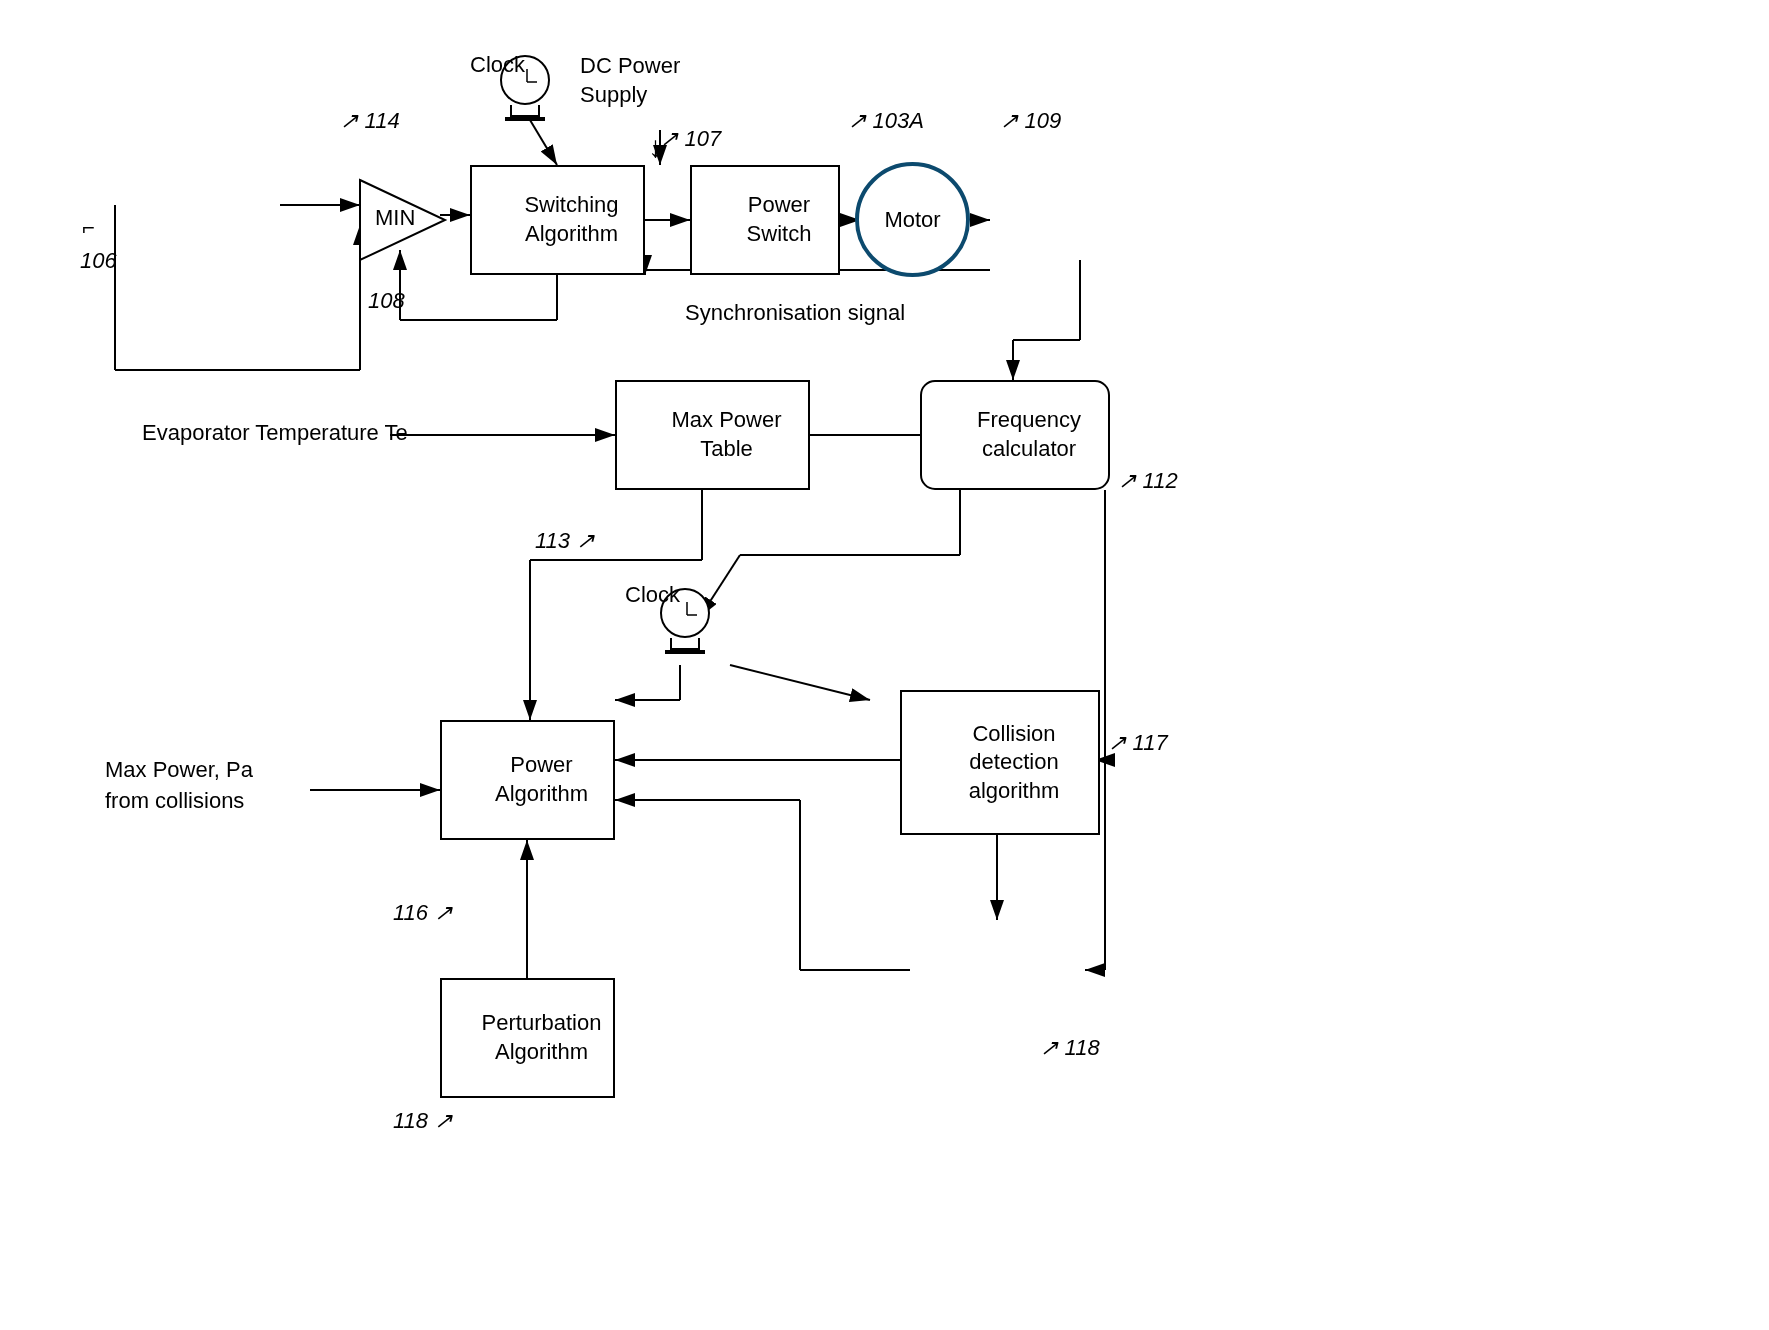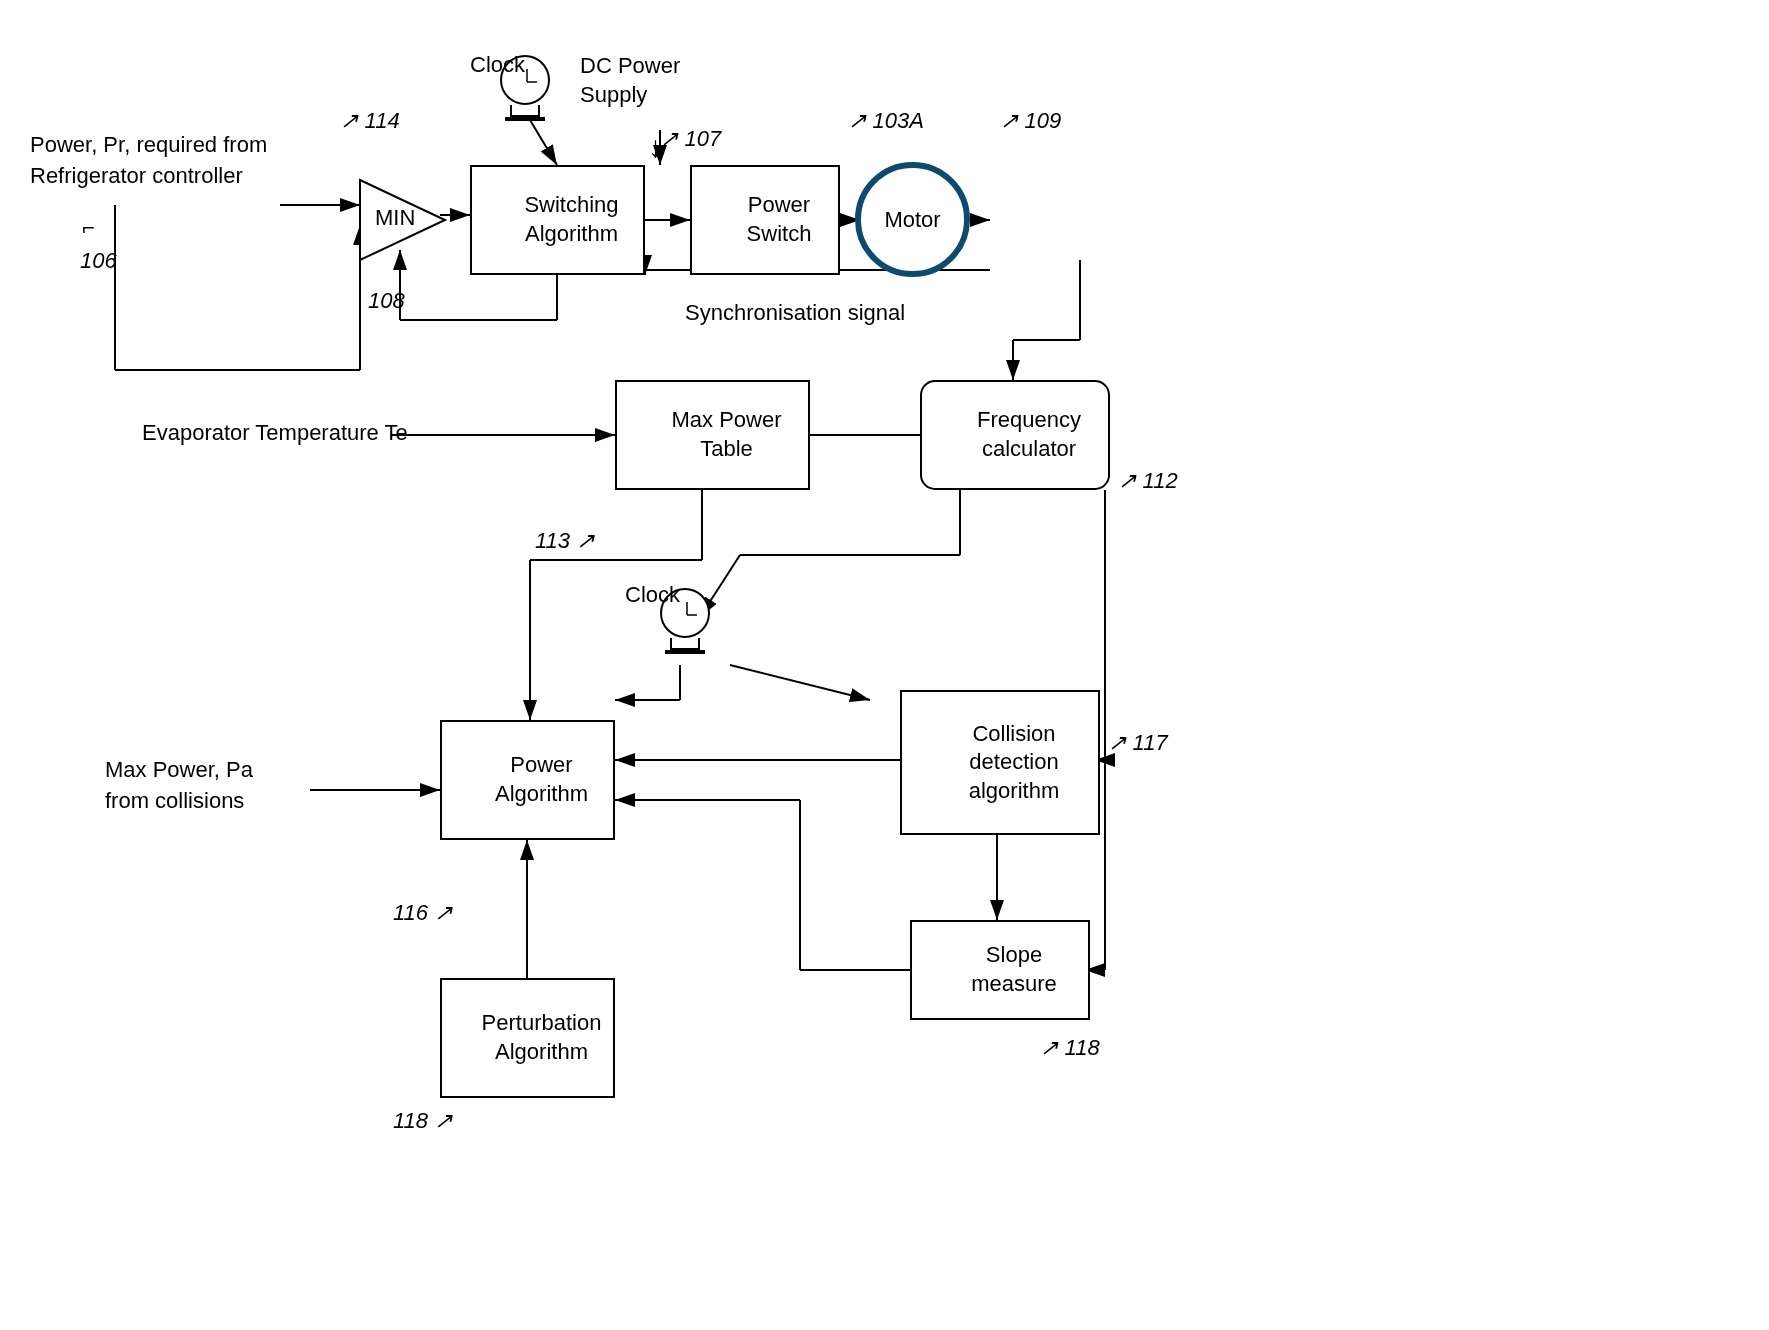--- a/index.html
+++ b/index.html
@@ -23,21 +23,21 @@
       display: flex;
       align-items: center;
       justify-content: center;
       text-align: center;
       font-size: 22px;
       line-height: 1.3;
       padding-left: 28px;
     }
     .circle {
       position: absolute;
-      border: 6px solid #0c4a6e;
+      border: 4px solid #0c4a6e;
       border-radius: 50%;
       background: #fff;
       display: flex;
       align-items: center;
       justify-content: center;
       text-align: center;
       font-size: 22px;
     }
     .label {
       position: absolute;
@@ -178,21 +178,20 @@
     <div class="clock-stand"></div>
     <div class="clock-base"></div>
   </div>
 
   <div class="label" style="left:470px; top:52px;">Clock</div>
 
   <div class="label" style="left:580px; top:52px; line-height:1.3;">DC Power<br>Supply</div>
 
   <div style="position:absolute; left:648px; top:130px; font-size:30px;">↓</div>
 
-  <div class="label" style="left:30px; top:130px; line-height:1.4;">Power, Pr, required from<br>Refrigerator controller</div>
 
   <div class="ref-num" style="left:80px; top:248px;">106</div>
   <div style="position:absolute; left:82px; top:215px; font-size:22px;">⌐</div>
 
   <div class="ref-num" style="left:340px; top:108px;">↗ 114</div>
 
   <div style="position:absolute; left:355px; top:175px;">
     <svg width="95" height="90">
       <polygon points="5,5 90,45 5,85" fill="white" stroke="black" stroke-width="2"></polygon>
       <text x="20" y="50" font-size="22" font-family="Arial">MIN</text>
@@ -254,23 +253,20 @@
   <div class="box" style="left:440px; top:720px; width:175px; height:120px;">
     <span>Power<br>Algorithm</span>
   </div>
 
   <div class="box" style="left:900px; top:690px; width:200px; height:145px;">
     <span>Collision<br>detection<br>algorithm</span>
   </div>
 
   <div class="ref-num" style="left:1108px; top:730px;">↗ 117</div>
 
-  <div class="box" style="left:910px; top:920px; width:180px; height:100px;">
-    <span>Slope<br>measure</span>
-  </div>
 
   <div class="ref-num" style="left:1040px; top:1035px;">↗ 118</div>
 
   <div class="box" style="left:440px; top:978px; width:175px; height:120px;">
     <span>Perturbation<br>Algorithm</span>
   </div>
 
   <div class="ref-num" style="left:393px; top:900px;">116 ↗</div>
 
   <div class="ref-num" style="left:393px; top:1108px;">118 ↗</div>

